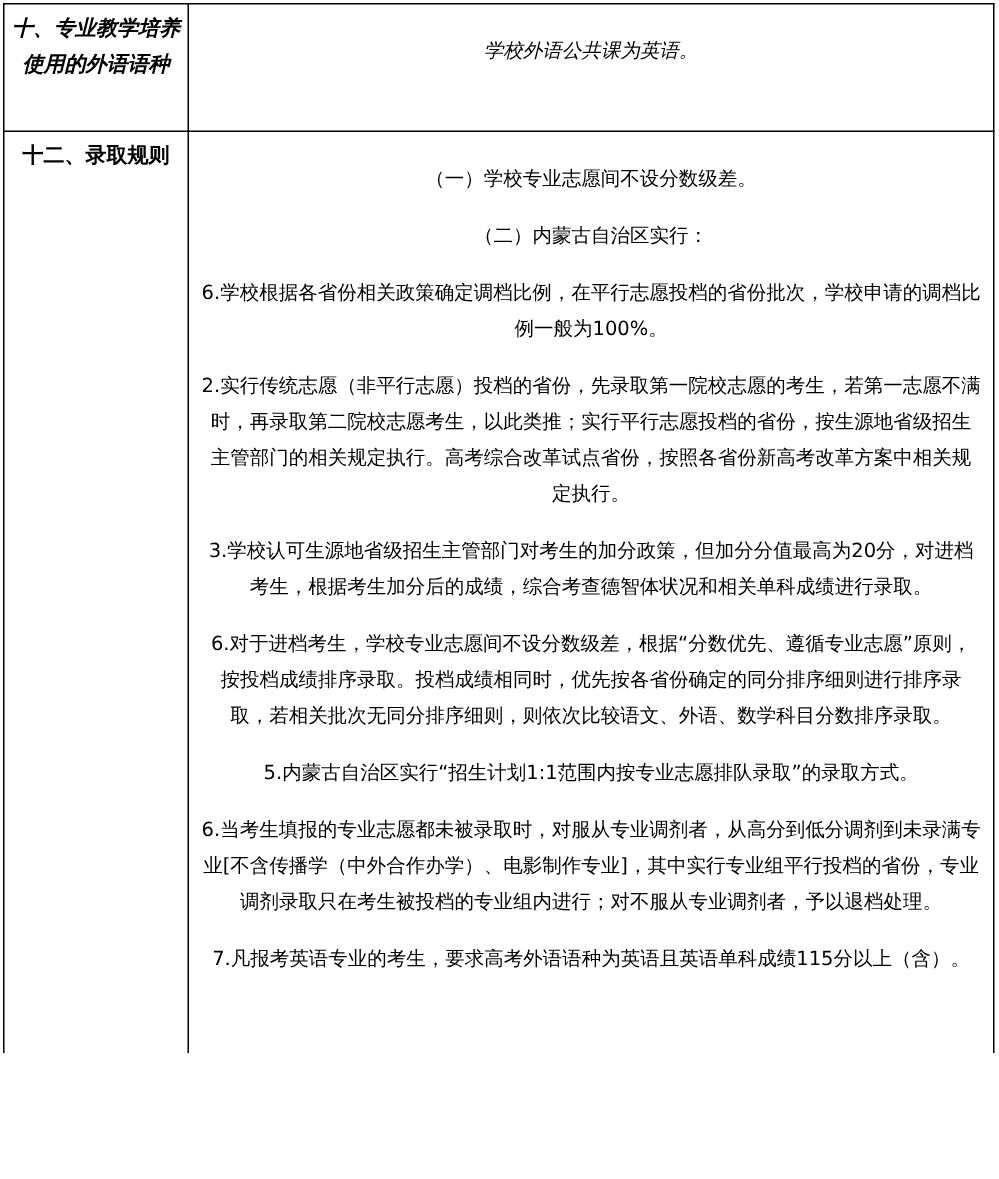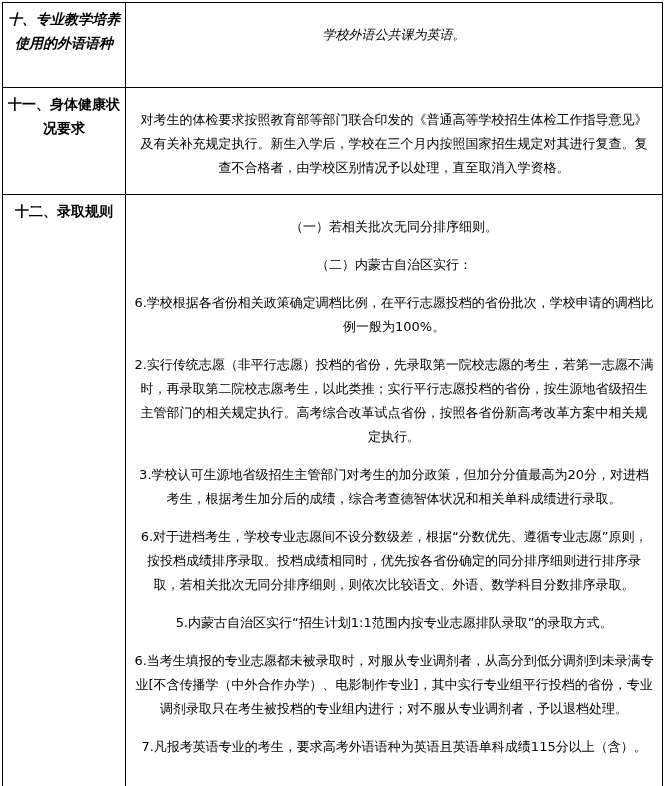--- a/index.html
+++ b/index.html
@@ -63,30 +63,24 @@
     <col class="col-label">
     <col class="col-content">
   </colgroup>
   <tbody>
       <tr class="row-1">
     <td class="label-cell">十、专业教学培养使用的外语语种</td>
     <td class="content-cell">
       <p class="para first">学校外语公共课为英语。</p>
     </td>
   </tr>
-  <tr class="row-2">
-    <td class="label-cell">十一、身体健康状况要求</td>
-    <td class="content-cell">
-      <p class="para first">对考生的体检要求按照教育部等部门联合印发的《普通高等学校招生体检工作指导意见》及有关补充规定执行。新生入学后，学校在三个月内按照国家招生规定对其进行复查。复查不合格者，由学校区别情况予以处理，直至取消入学资格。</p>
-    </td>
-  </tr>
   <tr class="row-3 last">
     <td class="label-cell">十二、录取规则</td>
     <td class="content-cell">
-      <p class="para first">（一）若相关批次无同分排序细则。</p>
+      <p class="para first">（一）学校专业志愿间不设分数级差。</p>
       <p class="para">（二）内蒙古自治区实行：</p>
       <p class="para">6.学校根据各省份相关政策确定调档比例，在平行志愿投档的省份批次，学校申请的调档比例一般为100%。</p>
       <p class="para">2.实行传统志愿（非平行志愿）投档的省份，先录取第一院校志愿的考生，若第一志愿不满时，再录取第二院校志愿考生，以此类推；实行平行志愿投档的省份，按生源地省级招生主管部门的相关规定执行。高考综合改革试点省份，按照各省份新高考改革方案中相关规定执行。</p>
       <p class="para">3.学校认可生源地省级招生主管部门对考生的加分政策，但加分分值最高为20分，对进档考生，根据考生加分后的成绩，综合考查德智体状况和相关单科成绩进行录取。</p>
       <p class="para">6.对于进档考生，学校专业志愿间不设分数级差，根据“分数优先、遵循专业志愿”原则，按投档成绩排序录取。投档成绩相同时，优先按各省份确定的同分排序细则进行排序录取，若相关批次无同分排序细则，则依次比较语文、外语、数学科目分数排序录取。</p>
       <p class="para">5.内蒙古自治区实行“招生计划1:1范围内按专业志愿排队录取”的录取方式。</p>
       <p class="para">6.当考生填报的专业志愿都未被录取时，对服从专业调剂者，从高分到低分调剂到未录满专业[不含传播学（中外合作办学）、电影制作专业]，其中实行专业组平行投档的省份，专业调剂录取只在考生被投档的专业组内进行；对不服从专业调剂者，予以退档处理。</p>
       <p class="para">7.凡报考英语专业的考生，要求高考外语语种为英语且英语单科成绩115分以上（含）。</p>
     </td>
   </tr>

